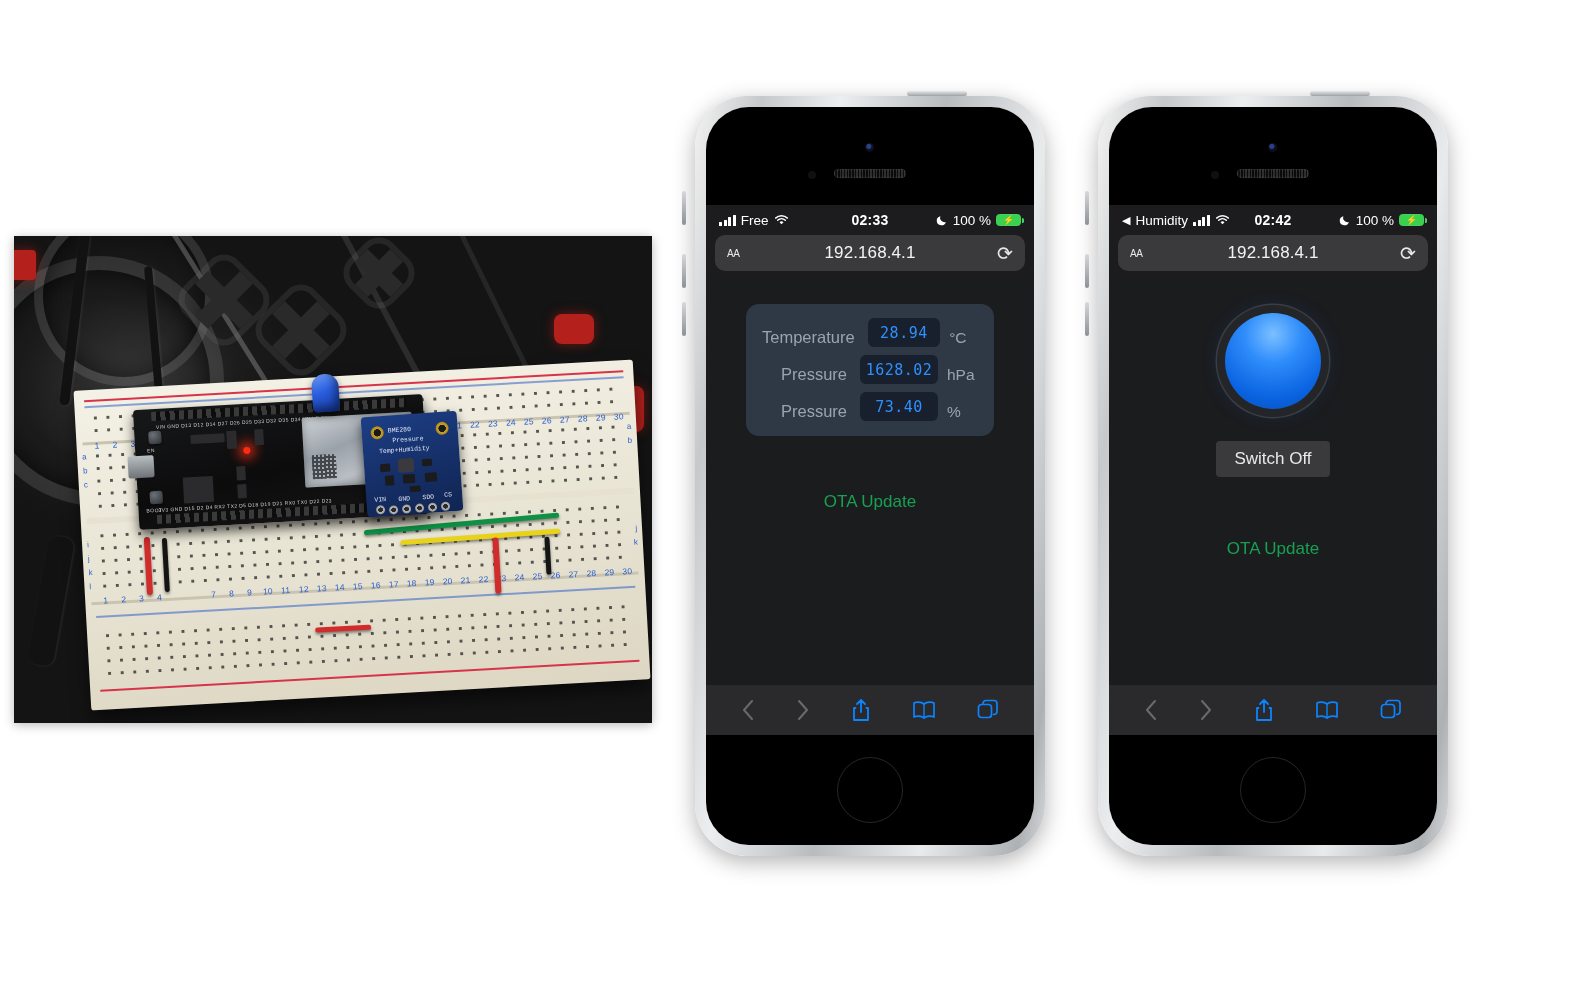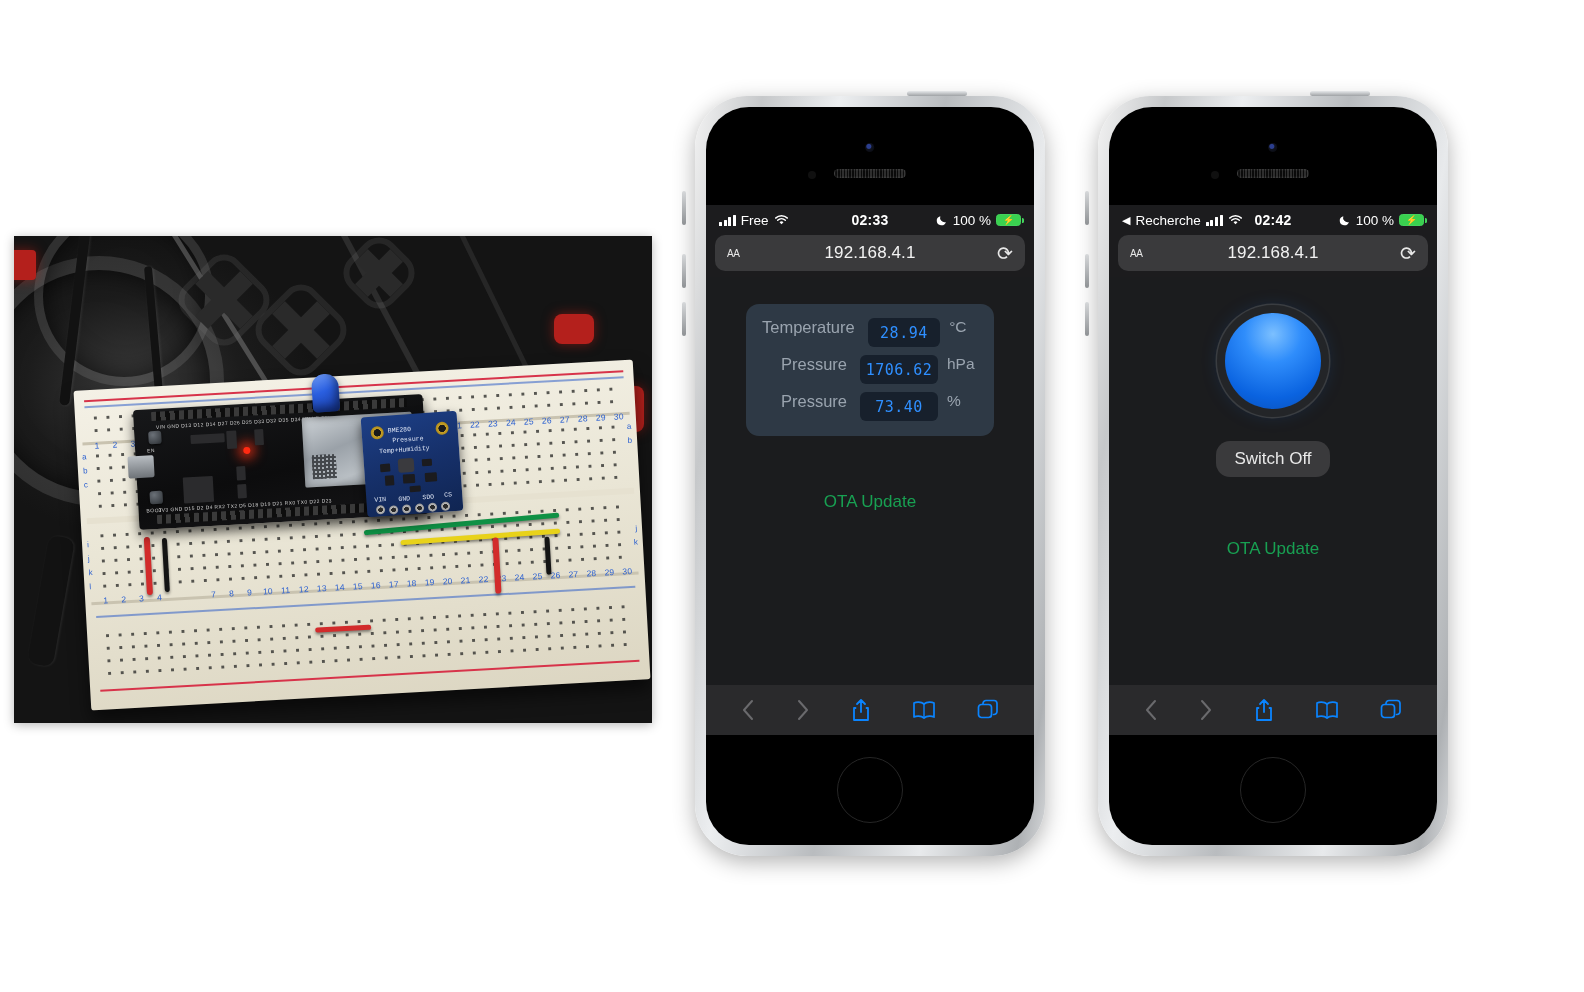--- a/index.html
+++ b/index.html
@@ -246,39 +246,39 @@
   .reload { margin-left:auto; color:#e8e8e8; font-size:19px; z-index:2; line-height:1;}
 
   .page { position:absolute; left:0; right:0; top:72px; bottom:0; background:#1b1c1e; }
   .page-title {
     text-align:center; color:#1e90ff; font-size:22px; margin-top:34px; font-weight:400;
   }
   .sensor-card {
     margin: 27px auto 0; width:248px;
     background:#2e3945; border-radius:13px; padding:14px 16px 15px;
   }
-  .s-row { display:flex; align-items:flex-start; margin-bottom:8px; }
+  .s-row { display:flex; align-items:flex-end; margin-bottom:8px; }
   .s-row:last-child { margin-bottom:0; }
   .s-label { flex:1; text-align:right; color:#9aa4af; font-size:16.5px; padding-right:13px; }
   .s-val {
     width:78px; height:29px; background:#17202c; border-radius:6px;
     color:#2f8fff; font-family:"DejaVu Sans Mono", monospace;
     font-size:15px; display:flex; align-items:center; justify-content:center;
     letter-spacing:.5px;
   }
   .s-unit { width:40px; color:#9aa4af; font-size:15.5px; padding-left:9px; }
 
   .led-lamp {
     width:96px; height:96px; border-radius:50%; margin:36px auto 0;
     background: radial-gradient(circle at 50% 22%, #7cc0ff 0%, #2f8dfb 32%, #0a63e0 72%, #0a4fb5 100%);
     box-shadow: 0 0 0 8px #232528, 0 0 0 9.5px #3a3d41, 0 0 22px rgba(30,120,255,.35);
   }
   .switch-btn {
     display:block; margin:32px auto 0; min-width:106px; height:36px;
-    background:#3a3a3c; border:none; border-radius:14px;
+    background:#3a3a3c; border:none; border-radius:4px;
     color:#e9e9e9; font-size:17px; font-family:"Liberation Sans", sans-serif;
     cursor:pointer; padding:0 18px;
   }
   .ota {
     display:block; text-align:center; color:#18a052; font-size:17px;
     text-decoration:none; margin-top:56px;
   }
   .ota.low { margin-top:62px; }
 
   .toolbar {
@@ -515,21 +515,21 @@
         <div class="page">
 
           <div class="sensor-card">
             <div class="s-row">
               <span class="s-label">Temperature</span>
               <span class="s-val">28.94</span>
               <span class="s-unit">°C</span>
             </div>
             <div class="s-row">
               <span class="s-label">Pressure</span>
-              <span class="s-val">1706.62</span>
+              <span class="s-val">1628.02</span>
               <span class="s-unit">hPa</span>
             </div>
             <div class="s-row">
               <span class="s-label">Pressure</span>
               <span class="s-val">73.40</span>
               <span class="s-unit">%</span>
             </div>
           </div>
 
           <a class="ota" href="#">OTA Update</a>
@@ -580,21 +580,21 @@
     <div class="phone-inner">
       <div class="cam"></div>
       <div class="sensor"></div>
       <div class="speaker"></div>
 
       <div class="screen">
 
         <div class="statusbar">
           <div class="sb-left">
             <span style="font-size:11px;">◀</span>
-            <span>Recherche</span>
+            <span>Humidity</span>
             <span class="bars">
                 <i></i>
                 <i></i>
                 <i></i>
                 <i></i>
               </span>
             <svg width="15" height="12" viewBox="0 0 16 12">
               <path d="M8 10.6 5.9 8.3a3 3 0 0 1 4.2 0z" fill="#fff"></path>
               <path d="M3.9 6.3a6 6 0 0 1 8.2 0" stroke="#fff" stroke-width="1.5" fill="none" stroke-linecap="round"></path>
               <path d="M1.7 4a9.2 9.2 0 0 1 12.6 0" stroke="#fff" stroke-width="1.5" fill="none" stroke-linecap="round"></path>

